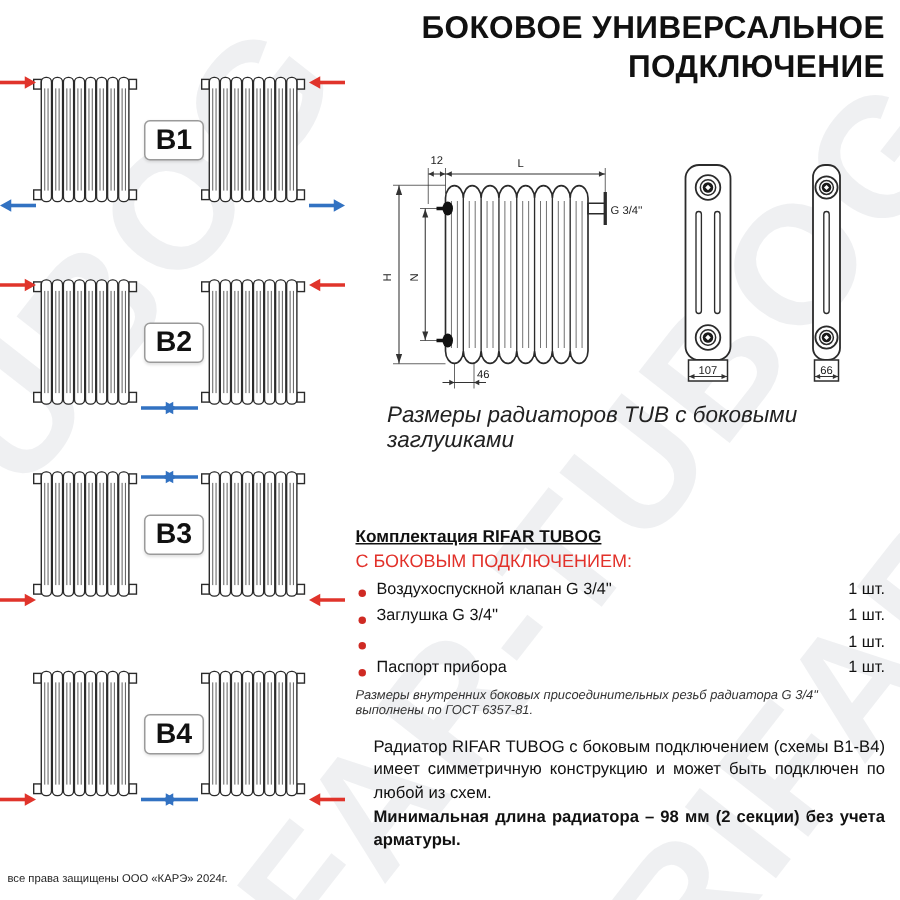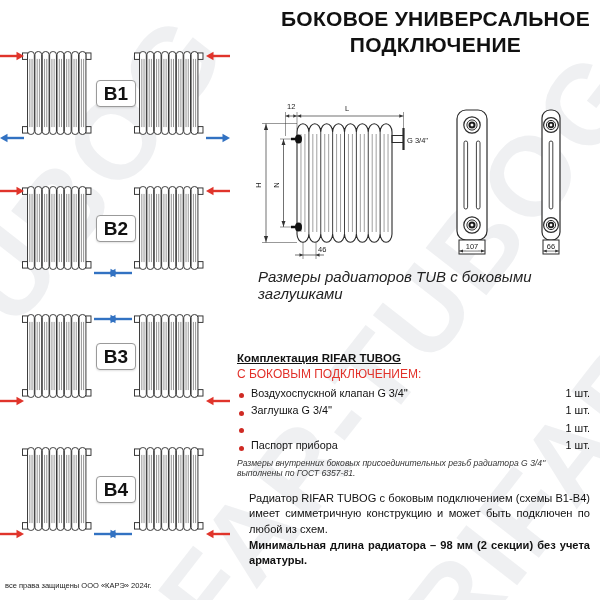--- a/index.html
+++ b/index.html
@@ -7,21 +7,21 @@
         font-family:"Liberation Sans",sans-serif;color:#1a1a1a;}
   
   .wm{position:absolute;font-weight:800;font-size:112px;letter-spacing:4px;
       color:rgba(125,135,150,0.12);white-space:nowrap;pointer-events:none;z-index:0;
       transform-origin:left center;}
   #wm1{left:-60px;top:300px;transform:rotate(-52deg);}
   #wm2{left:110px;top:650px;transform:rotate(-52deg);}
   #wm3{left:430px;top:570px;transform:rotate(-52deg);}
   .layer{position:absolute;z-index:1;}
   
-  #title{right:10px;top:6px;text-align:center;font-weight:800;font-size:21px;
+  #title{right:10px;top:6px;text-align:right;font-weight:800;font-size:21px;
          line-height:1.25;color:#111;letter-spacing:.3px;}
   
   .scheme-row{position:absolute;left:0;width:232px;height:96px;}
   .rad{position:absolute;top:1px;}
   .scheme-label{position:absolute;left:96px;top:35px;width:38px;height:25px;
       background:#fff;border:1.5px solid #9a9a9a;border-radius:4px;
       display:flex;align-items:center;justify-content:center;
       font-weight:800;font-size:19px;color:#111;box-shadow:0 1px 2px rgba(0,0,0,.12);}
   .flow-arrow{position:absolute;width:24px;height:10px;}
   .tube{fill:#fff;stroke:#2b2b2b;stroke-width:1;}

